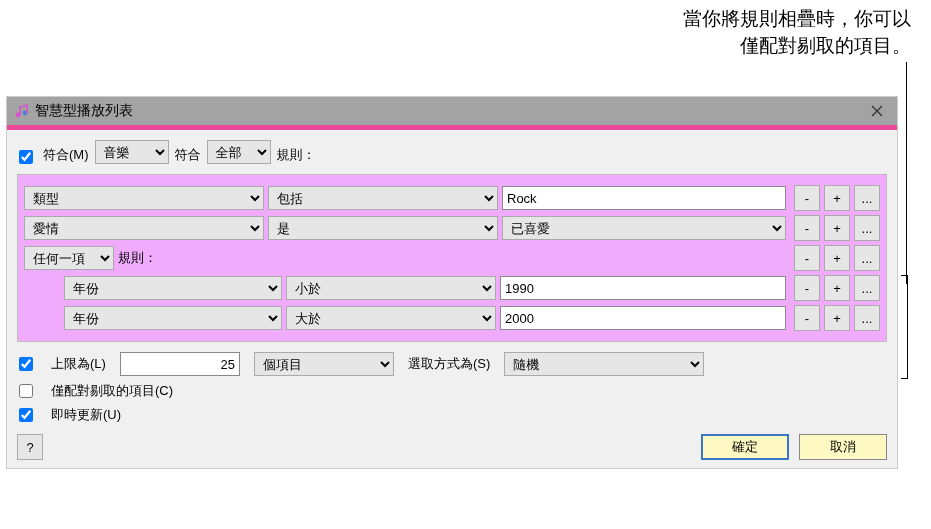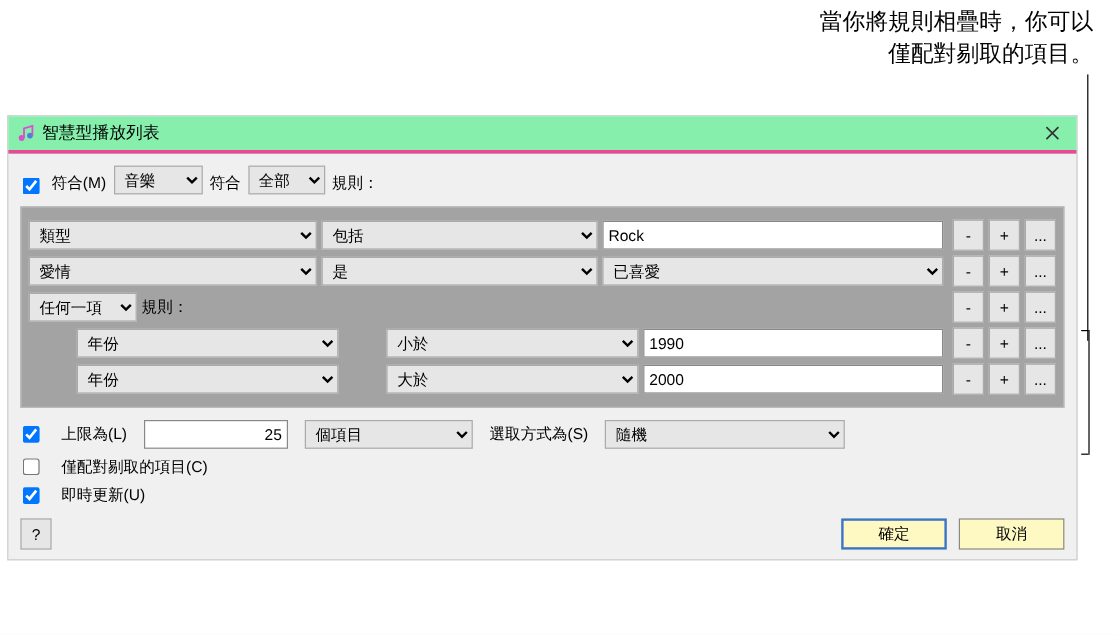--- a/index.html
+++ b/index.html
@@ -31,22 +31,22 @@
     left: 6px;
     width: 892px;
     border: 1px solid #ccc;
     background: #f0f0f0;
     box-sizing: border-box;
   }
   .title-bar {
     display: flex;
     align-items: center;
     padding: 4px 6px;
-    background: #86efac;
-    border-bottom: 3px solid #ec4899;
+    background: #a3a3a3;
+    border-bottom: 5px solid #ec4899;
   }
   .title-bar .app-icon {
     width: 16px;
     height: 16px;
     margin-right: 6px;
   }
   .title-text {
     flex: 1;
     font-size: 14px;
   }
@@ -74,40 +74,40 @@
   }
   select {
     height: 24px;
     border: 1px solid #aaa;
     background: #e6e6e6;
     font-size: 13px;
     padding: 0 4px;
   }
   .rules-panel {
     border:1px solid #bbb;
-    background:#a3a3a3;
+    background:#f0abfc;
     padding:6px 6px;
   }
   .rule-row {
     display:flex;
     align-items:center;
     gap:4px;
     margin:4px 0;
   }
   .rule-row.indent {
     margin-left:40px;
   }
   .rule-select-field {
     width:240px;
   }
   .rule-select-op {
     width:230px;
   }
   .rule-select-field.nested { width:218px; }
-  .rule-select-op.nested { width:210px;margin-left:36px; }
+  .rule-select-op.nested { width:210px; }
   .rule-input {
     flex:1;
     height:22px;
     border:1px solid #888;
     background:#fff;
     padding:0 4px;
     font-size:13px;
   }
   .rule-select-value {
     flex:1;

